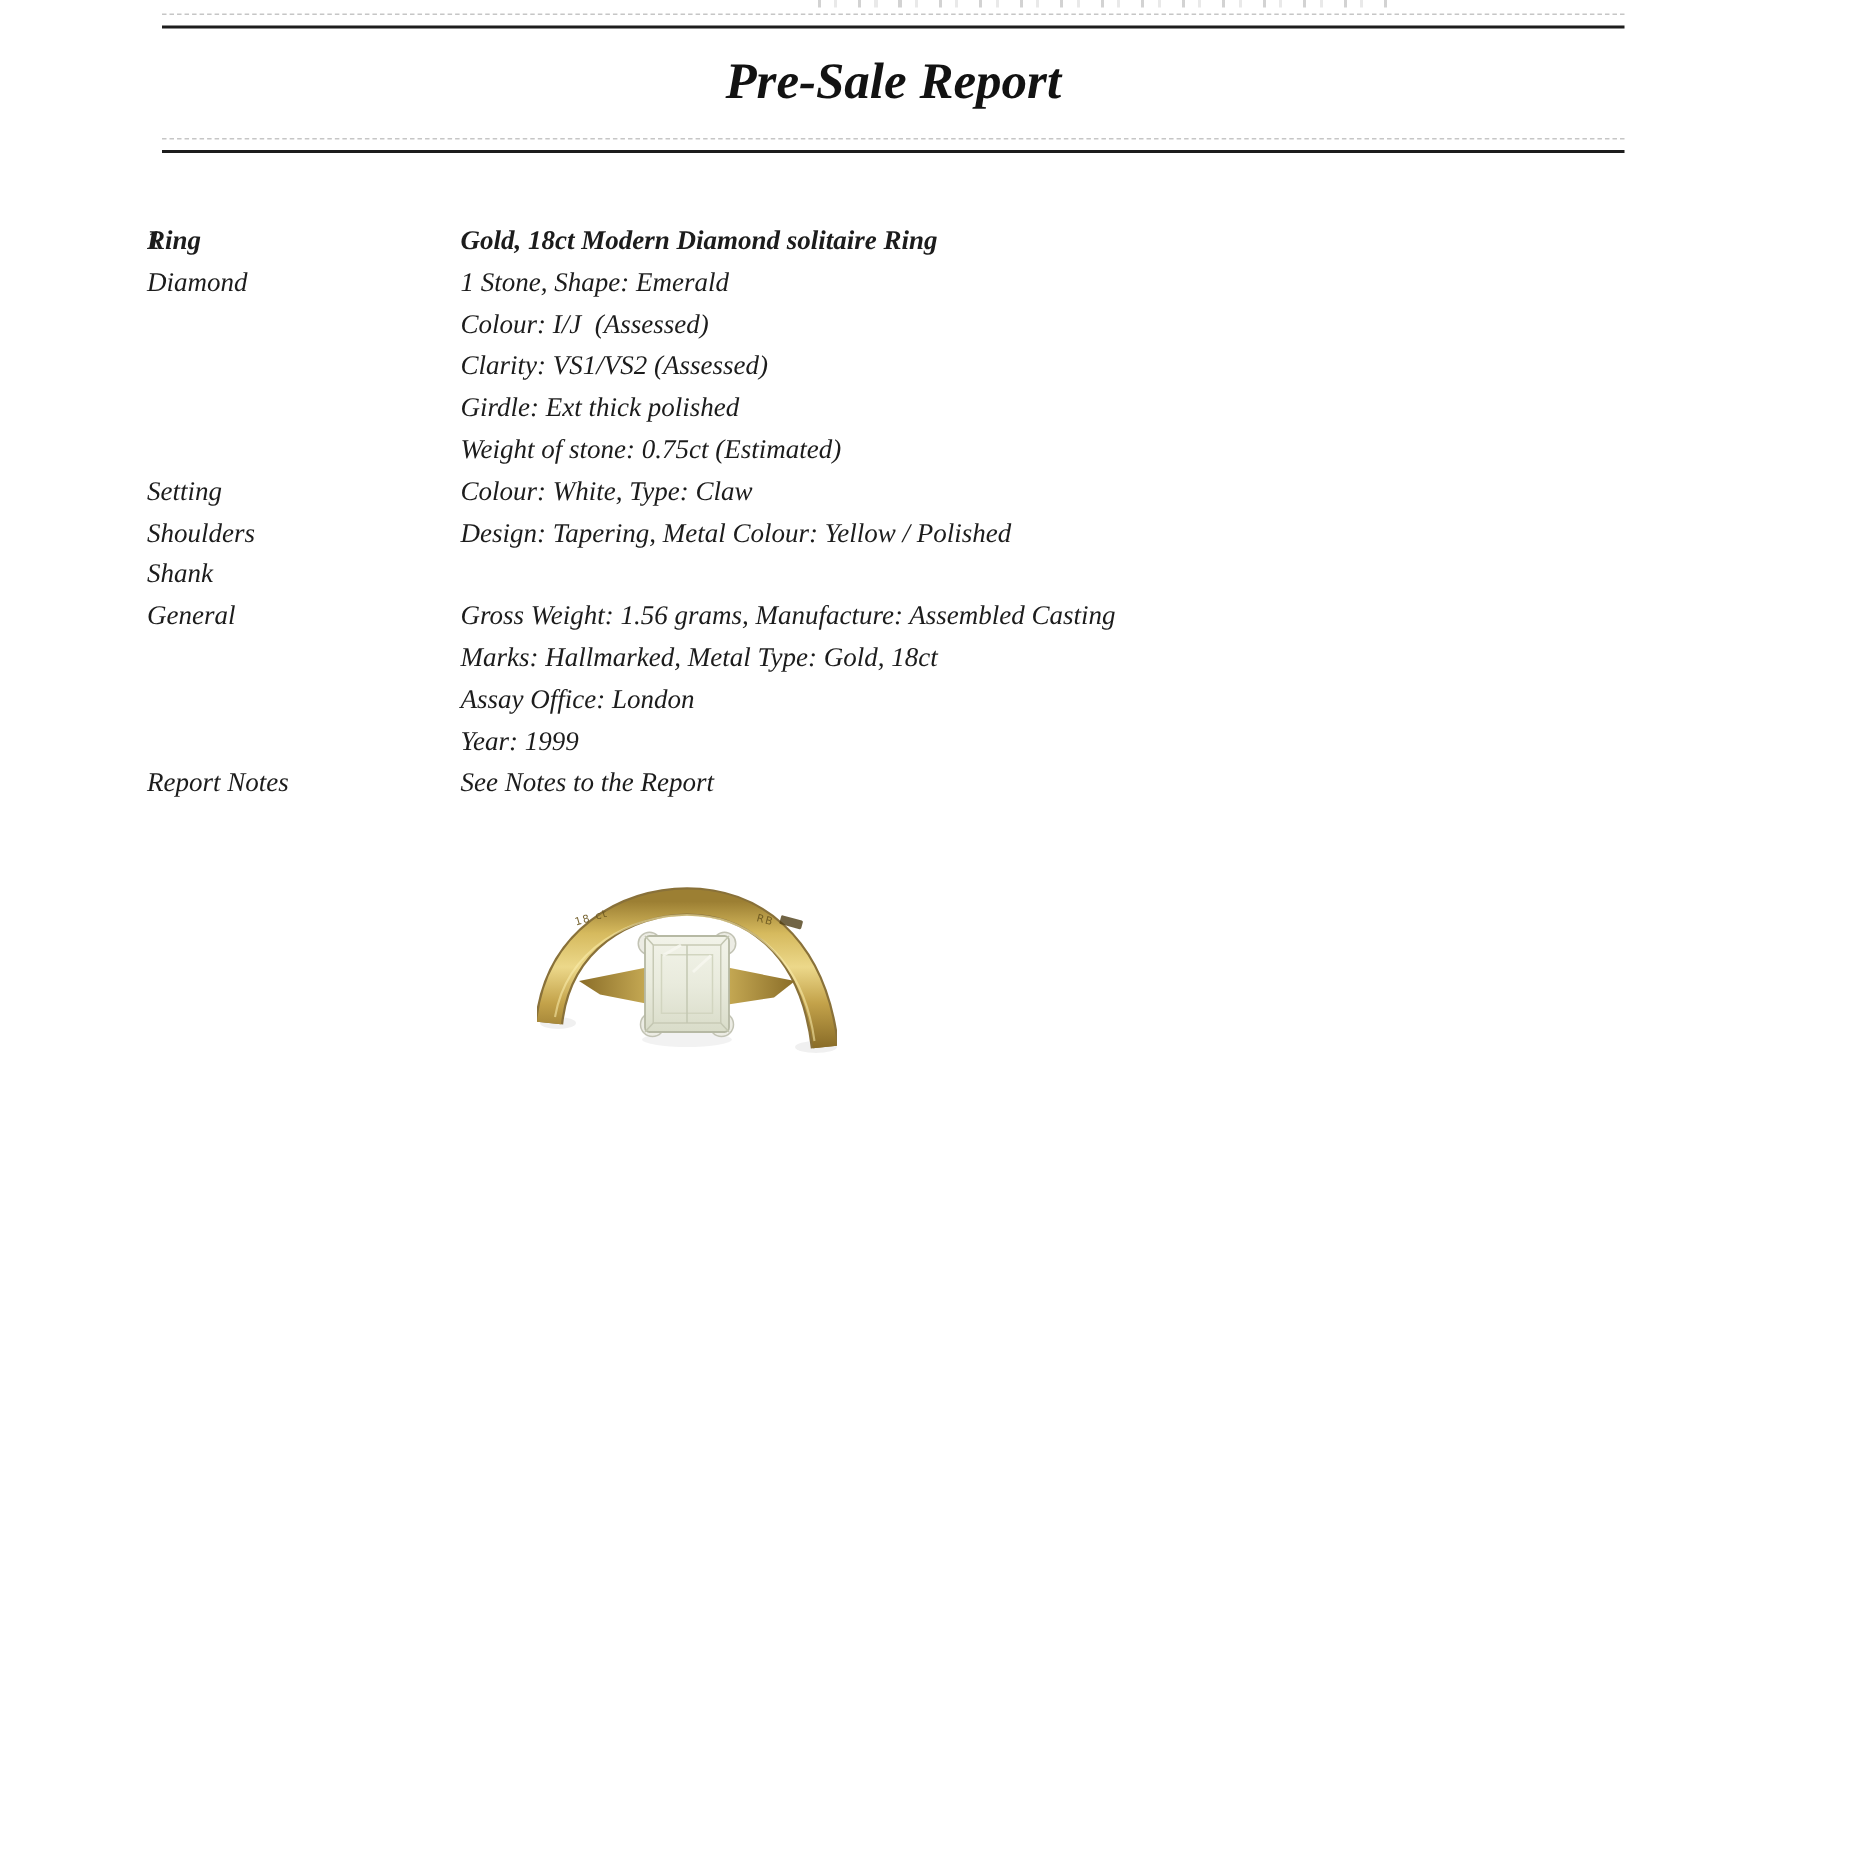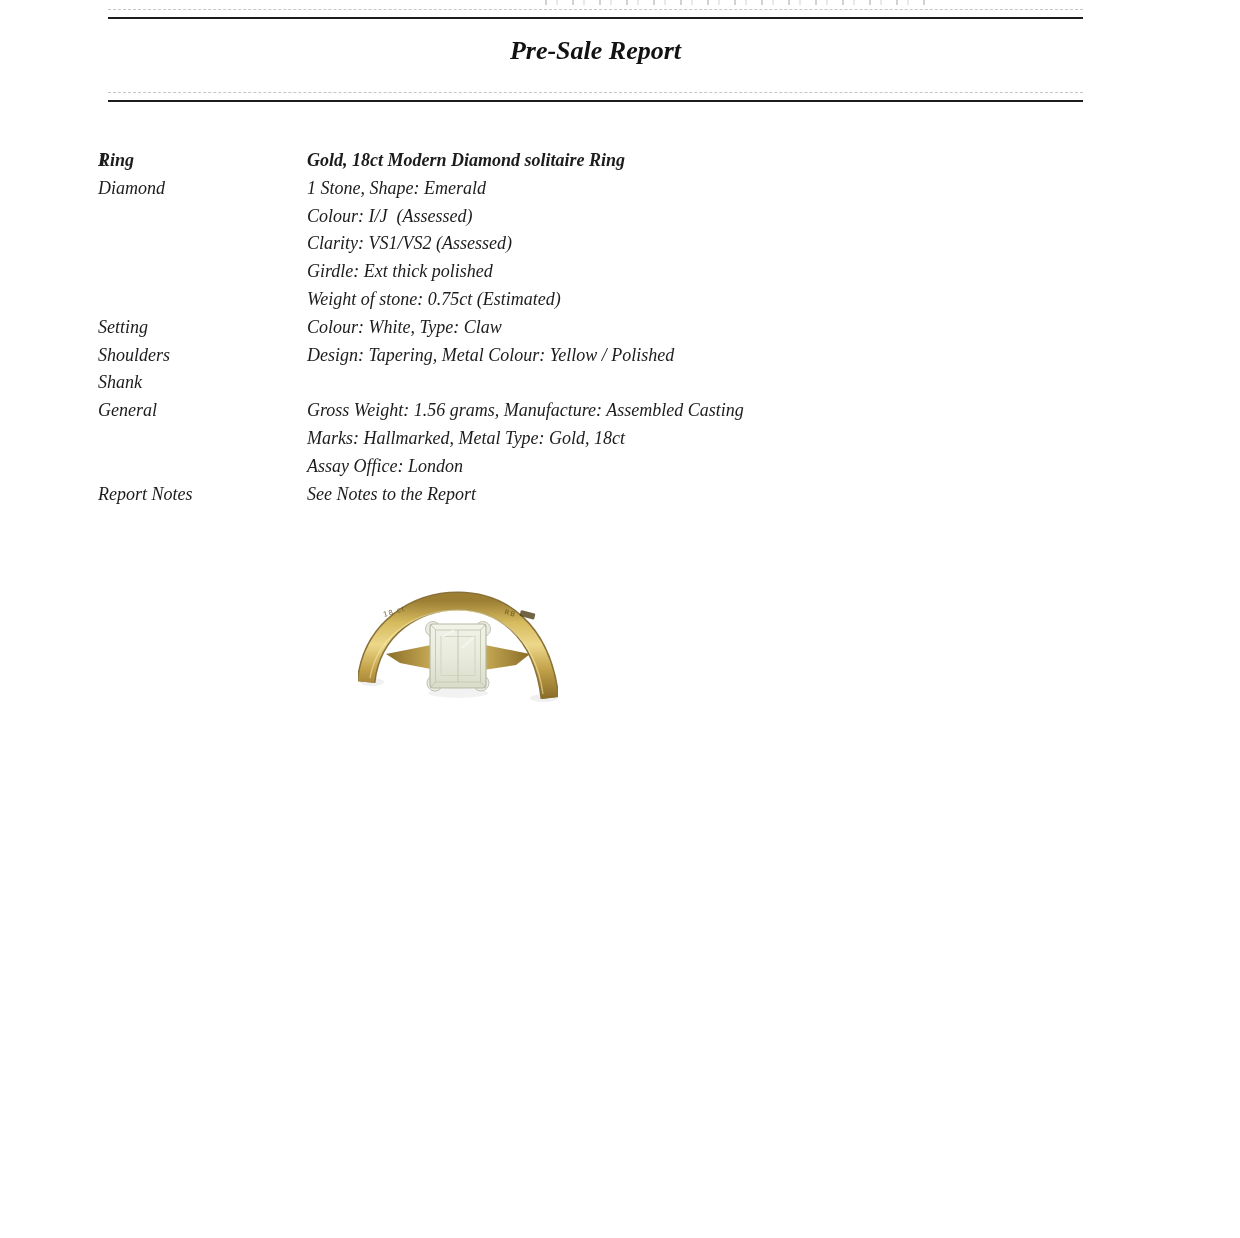--- a/index.html
+++ b/index.html
@@ -40,21 +40,21 @@
     border-top: 1px dashed #c6c6c6;
   }
   .rule-1 { top: 9px; }
   .rule-2 { top: 92px; }
 
   .title {
     position: absolute;
     left: 108px; top: 36px;
     width: 975px;
     text-align: center;
-    font-size: 26px;
+    font-size: 34px;
     font-weight: bold;
     font-style: italic;
     color: #121212;
     letter-spacing: 0px;
     white-space: nowrap;
   }
 
   .lot {
     position: absolute;
     left: 98px; top: 147px;
@@ -150,20 +150,24 @@
           <span class="lbl">General</span>
           <span class="val">Gross Weight: 1.56 grams, Manufacture: Assembled Casting</span>
         </div>
         <div class="row">
           <span class="lbl"></span>
           <span class="val">Marks: Hallmarked, Metal Type: Gold, 18ct</span>
         </div>
         <div class="row">
           <span class="lbl"></span>
           <span class="val">Assay Office: London</span>
+        </div>
+        <div class="row">
+          <span class="lbl"></span>
+          <span class="val">Year: 1999</span>
         </div>
         <div class="row">
           <span class="lbl">Report Notes</span>
           <span class="val">See Notes to the Report</span>
         </div>
       </div>
   </div>
 
   <div class="photo">
     <svg viewBox="0 0 200 118" width="200" height="118">

